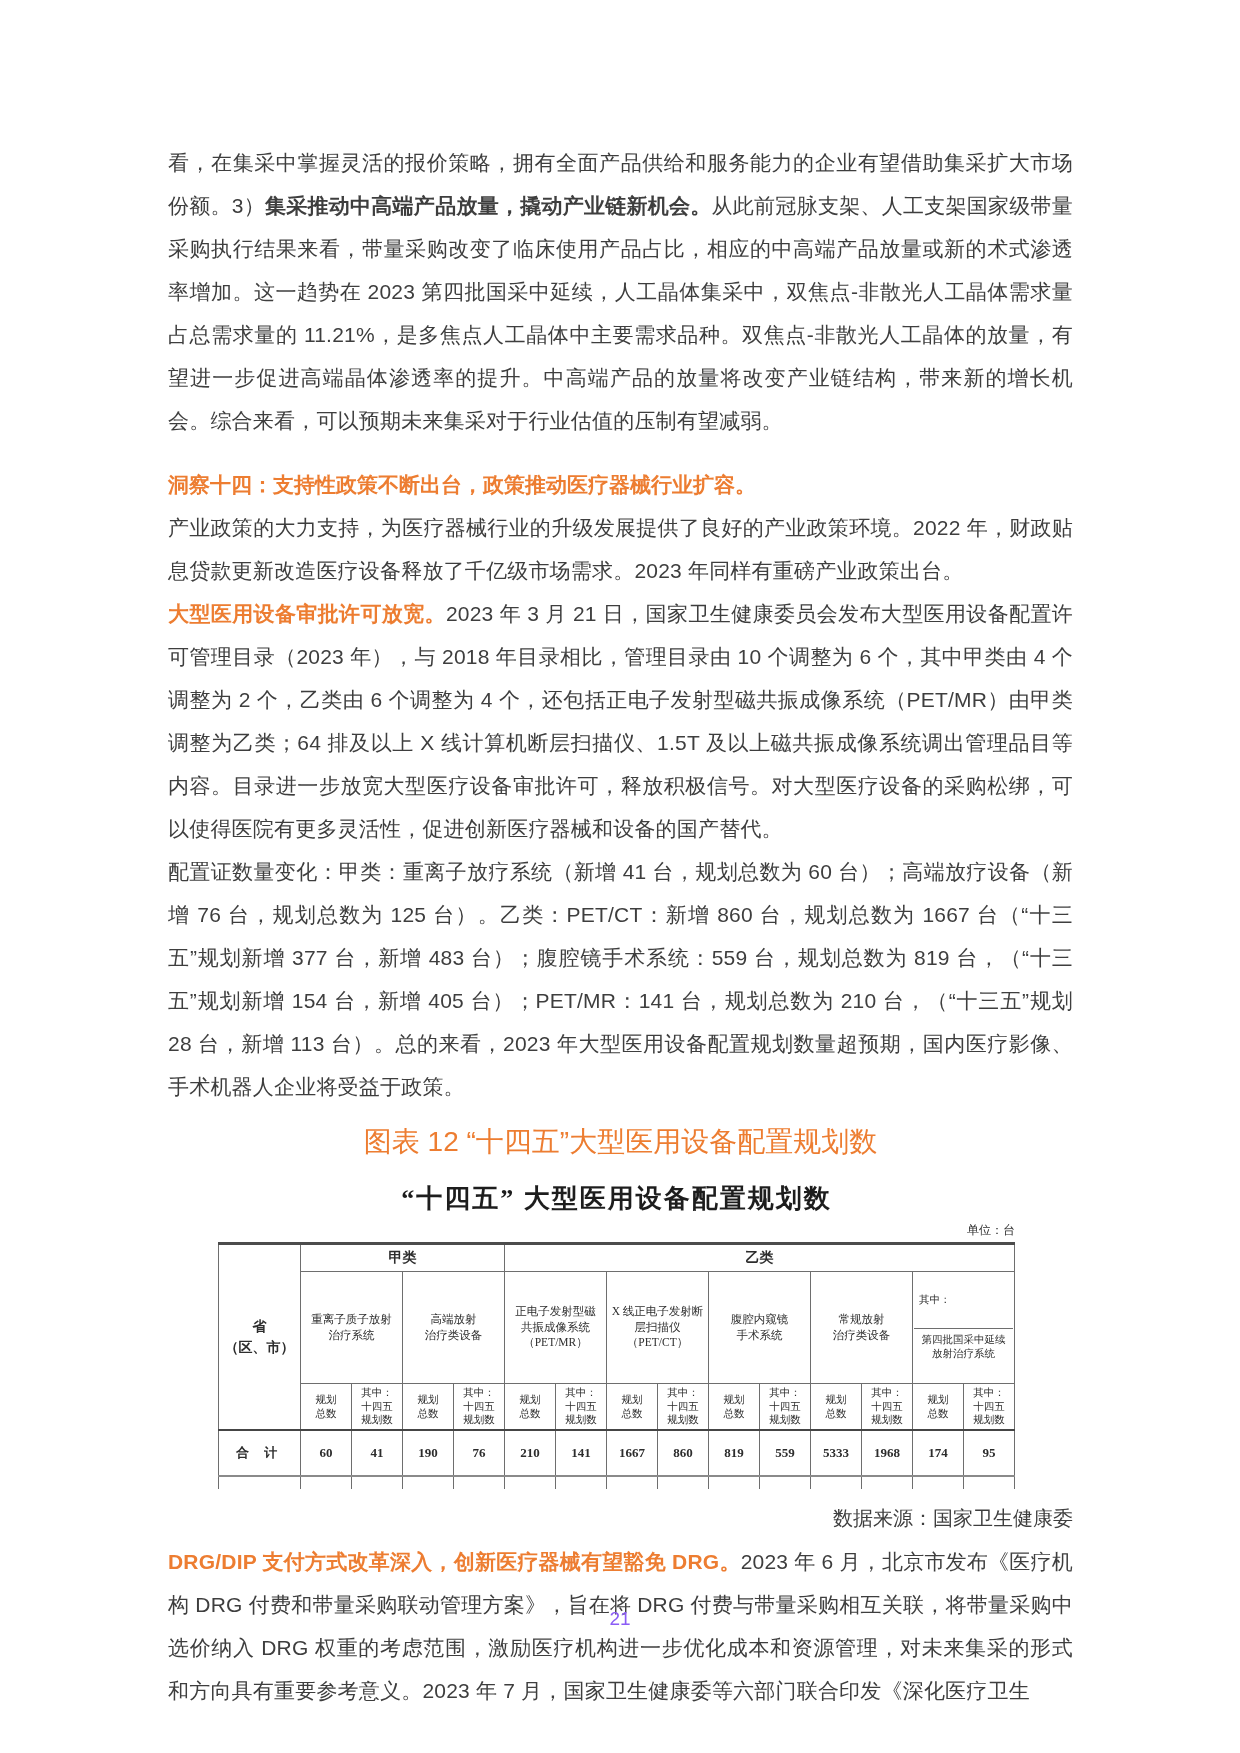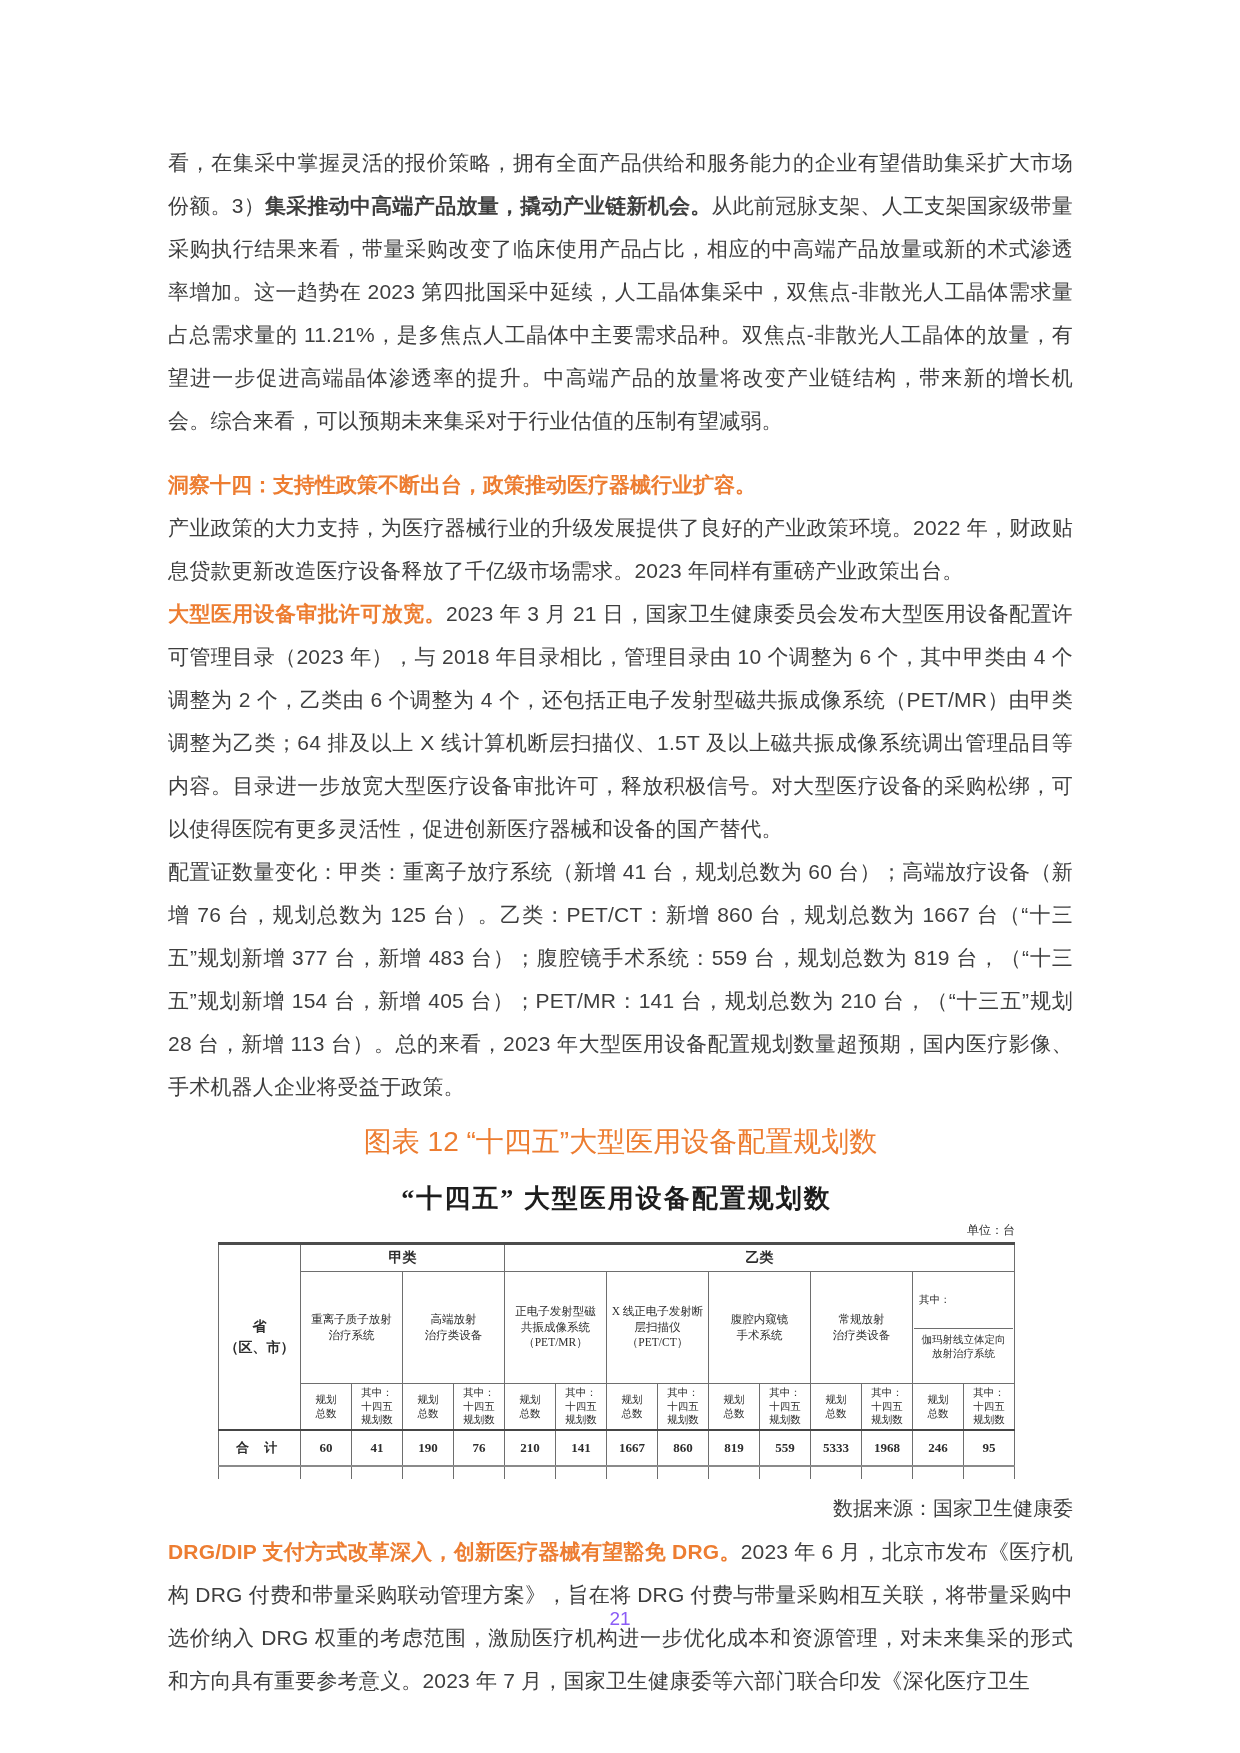--- a/index.html
+++ b/index.html
@@ -89,21 +89,21 @@
     font-size: 10.5px;
     white-space: pre-line;
     line-height: 1.35;
     padding: 4px 0;
   }
   tr.total td {
     border-top: 2px solid #454545;
     border-bottom: 2px solid #8a8a8a;
     font-size: 13px;
     font-weight: bold;
-    height: 36px;
+    height: 46px;
   }
   tr.total td.rowlabel { letter-spacing: 6px; }
   tr.stub td { border-top: none; border-bottom: none; height: 13px; }
   .source {
     margin-top: 8px;
     text-align: right;
     font-size: 20px;
     line-height: 43px;
     color: #3e3e3e;
   }
@@ -161,21 +161,21 @@
 （PET/MR）</th>
             <th class="grp" colspan="2">X 线正电子发射断
 层扫描仪
 （PET/CT）</th>
             <th class="grp" colspan="2">腹腔内窥镜
 手术系统</th>
             <th class="grp" colspan="2">常规放射
 治疗类设备</th>
             <th class="grp among" colspan="2">
               <div class="among-label">其中：</div>
-              <div class="among-box">伽玛射线立体定向
+              <div class="among-box">第四批国采中延续
 放射治疗系统</div>
             </th>
           </tr>
           <tr>
             <th class="sub">规划
 总数</th>
             <th class="sub">其中：
 十四五
 规划数</th>
             <th class="sub">规划
@@ -218,21 +218,21 @@
             <td>190</td>
             <td>76</td>
             <td>210</td>
             <td>141</td>
             <td>1667</td>
             <td>860</td>
             <td>819</td>
             <td>559</td>
             <td>5333</td>
             <td>1968</td>
-            <td>246</td>
+            <td>174</td>
             <td>95</td>
           </tr>
           <tr class="stub">
             <td></td>
               <td></td>
               <td></td>
               <td></td>
               <td></td>
               <td></td>
               <td></td>

